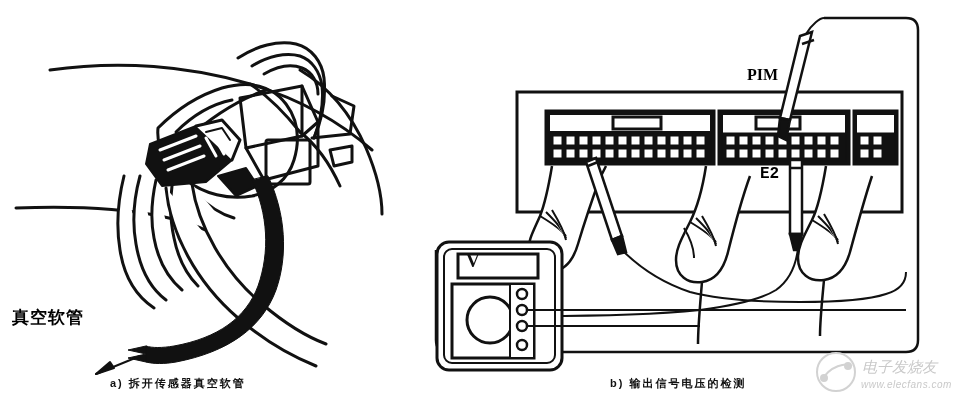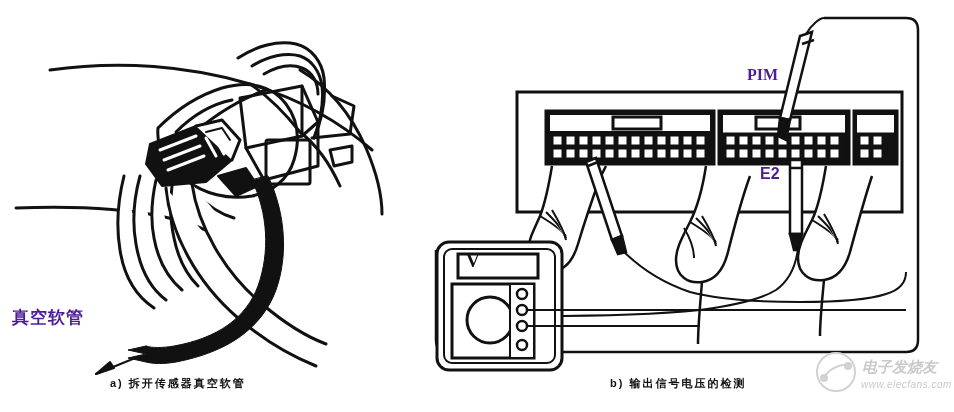--- a/index.html
+++ b/index.html
@@ -1,30 +1,30 @@
 <!DOCTYPE html>
 <html><head>
 <meta charset="utf-8">
 <style>
   html,body{margin:0;padding:0;background:#ffffff;}
   body{width:954px;height:412px;position:relative;overflow:hidden;
        font-family:"Liberation Sans","DejaVu Sans",sans-serif;color:#111;}
   .fig{position:absolute;top:0;left:0;width:954px;height:412px;}
   svg{display:block;}
-  .lbl{position:absolute;font-weight:bold;color:#4c1d95;white-space:nowrap;}
+  .lbl{position:absolute;font-weight:bold;color:#000000;white-space:nowrap;}
   #label-vacuum-hose{left:12px;top:306px;font-size:17px;letter-spacing:1px;}
   #label-pim{left:747px;top:66px;font-size:16px;font-family:"Liberation Serif","DejaVu Serif",serif;}
-  #label-e2{left:760px;top:165px;font-size:16px;font-family:Liberation Sans, sans-serif;text-align:center;}
+  #label-e2{left:760px;top:165px;font-size:16px;font-family:Liberation Mono, monospace;text-align:center;}
   #label-meter-v{position:absolute;left:466px;top:250px;font-size:19px;font-weight:bold;
        font-family:"Liberation Serif","DejaVu Serif",serif;}
   .caption{position:absolute;font-size:11px;font-weight:bold;letter-spacing:2px;}
   #caption-a{left:110px;top:376px;}
   #caption-b{left:610px;top:376px;text-align:right;}
   .wm{position:absolute;color:#c9c9c9;font-style:italic;}
-  #watermark-text{left:862px;top:358px;font-size:15px;font-style:italic;font-weight:bold;
+  #watermark-text{left:862px;top:358px;font-size:15px;font-style:italic;font-weight:normal;
        font-family:"Liberation Serif","DejaVu Serif",serif;}
   #watermark-url{left:861px;top:379px;font-size:10px;letter-spacing:0.5px;}
 </style>
 </head>
 <body>
 
 <div class="fig">
 <svg width="954" height="412" viewBox="0 0 954 412" fill="none" xmlns="http://www.w3.org/2000/svg">
 
   <g stroke="#111" fill="none" stroke-linecap="round" stroke-linejoin="round">

